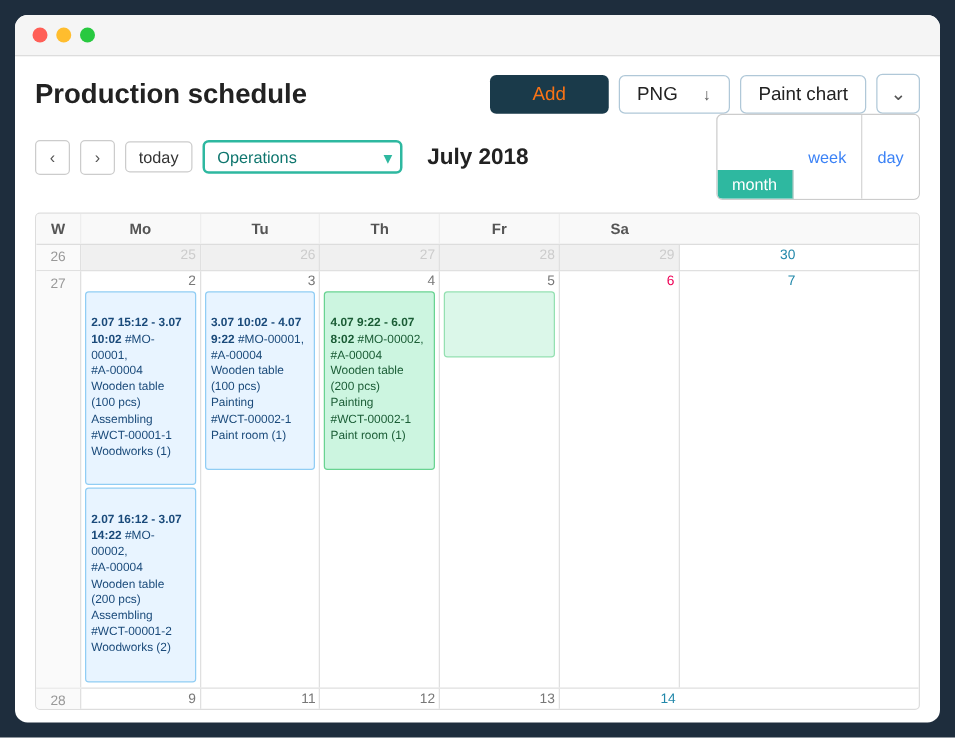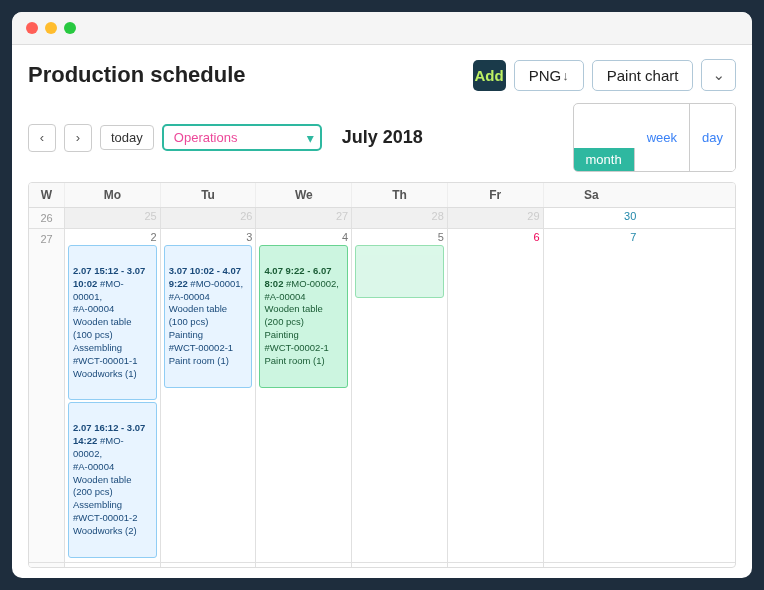--- a/index.html
+++ b/index.html
@@ -39,53 +39,52 @@
       display: flex;
       flex-direction: column;
       flex: 1;
       padding: 14px 16px 10px;
       overflow: hidden;
     }
     .header-row {
       display: flex;
       align-items: center;
       justify-content: space-between;
-      margin-bottom: 12px;
     }
     .page-title {
       font-size: 22px;
       font-weight: 600;
       color: #222;
     }
     .header-buttons {
       display: flex;
       gap: 8px;
       align-items: center;
     }
     .btn-add {
       background: #1a3a4a;
-      color: #bef264;
+      color: #f97316;
       border: none;
       border-radius: 5px;
-      padding: 7px 2px;
+      padding: 7px 34px;
       font-size: 15px;
-      font-weight: 700;
+      font-weight: 400;
       cursor: pointer;
     }
     .btn-outline {
       background: #fff;
       color: #222;
       border: 1.5px solid #b0c8d8;
       border-radius: 5px;
       padding: 6px 14px;
       font-size: 15px;
       cursor: pointer;
       display: flex;
       align-items: center;
-      gap: 1px;
+      gap: 20px;
     }
     .btn-outline .arrow-down { font-size: 13px; color: #555; }
     .btn-chevron {
       background: #fff;
       border: 1.5px solid #b0c8d8;
       border-radius: 5px;
       padding: 6px 10px;
       cursor: pointer;
       font-size: 15px;
       color: #555;
@@ -121,21 +120,21 @@
     }
     .select-wrapper {
       position: relative;
       display: inline-block;
     }
     .select-wrapper select {
       border: 2px solid #2eb8a0;
       border-radius: 5px;
       padding: 4px 28px 4px 10px;
       font-size: 13px;
-      color: #ec4899;
+      color: #0f766e;
       background: #fff;
       cursor: pointer;
       appearance: none;
       width: 160px;
     }
     .select-arrow {
       position: absolute;
       right: 8px;
       top: 50%;
       transform: translateY(-50%);
@@ -302,21 +301,20 @@
         <button class="view-btn">day</button>
       </div>
     </div>
 
     <div class="calendar">
 
       <div class="cal-header">
         <div class="cal-header-cell">W</div>
         <div class="cal-header-cell">Mo</div>
         <div class="cal-header-cell">Tu</div>
-        <div class="cal-header-cell">We</div>
         <div class="cal-header-cell">Th</div>
         <div class="cal-header-cell">Fr</div>
         <div class="cal-header-cell">Sa</div>
       </div>
 
       <div class="cal-body">
 
         <div class="cal-week">
           <div class="week-num">26</div>
           <div class="cal-day gray-overlay">
@@ -381,23 +379,20 @@
             <div class="day-num saturday">7</div>
           </div>
         </div>
 
         <div class="cal-week">
           <div class="week-num">28</div>
           <div class="cal-day">
             <div class="day-num">9</div>
           </div>
           <div class="cal-day">
-            <div class="day-num">10</div>
-          </div>
-          <div class="cal-day">
             <div class="day-num">11</div>
           </div>
           <div class="cal-day">
             <div class="day-num">12</div>
           </div>
           <div class="cal-day">
             <div class="day-num">13</div>
           </div>
           <div class="cal-day">
             <div class="day-num saturday">14</div>

